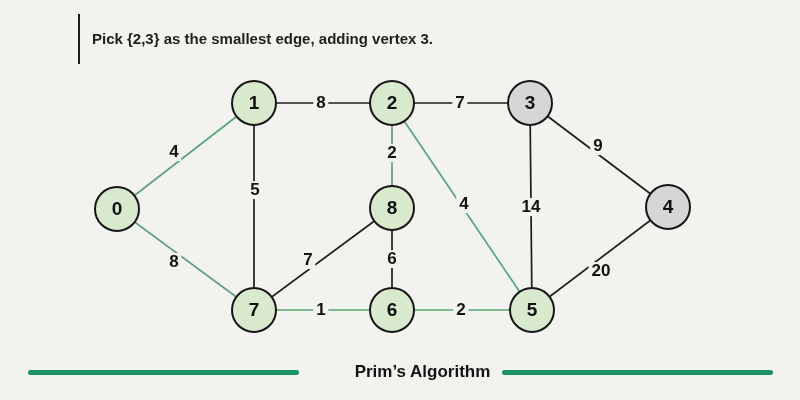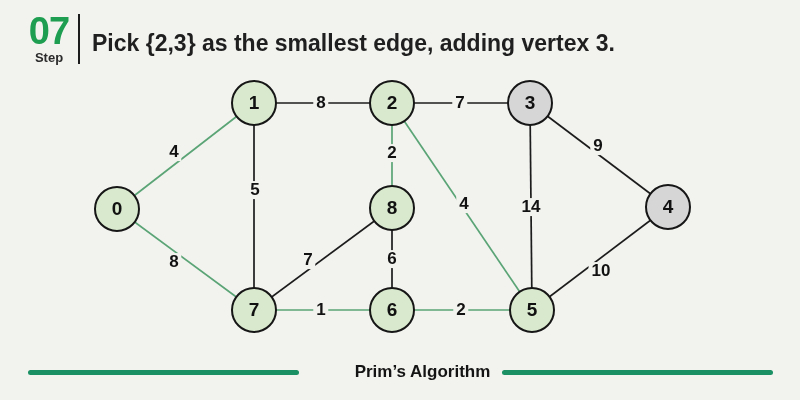--- a/index.html
+++ b/index.html
@@ -34,21 +34,21 @@
   }
   .step-divider {
     position: absolute;
     left: 78px; top: 14px;
     width: 2px; height: 50px;
     background: #1c1c1c;
   }
   .step-title {
     position: absolute;
     left: 92px; top: 30px;
-    font-size: 23px;
+    font-size: 15px;
     font-weight: 600;
     color: #1f1f1f;
     white-space: nowrap;
   }
 
   
   .graph {
     position: absolute;
     inset: 0;
   }
@@ -102,24 +102,20 @@
     color: #141414;
     white-space: nowrap;
     padding-left: 44px;
   }
 </style>
 </head>
 <body>
 
 <div class="stage">
 
-  <div class="step-box">
-    <div class="step-number">07</div>
-    <div class="step-label">Step</div>
-  </div>
   <div class="step-divider"></div>
   <div class="step-title">Pick {2,3} as the smallest edge, adding vertex 3.</div>
 
   <div class="graph">
     <svg width="800" height="400" viewBox="0 0 800 400">
         <line x1="117" y1="209" x2="254" y2="103" stroke="#5aa475" stroke-width="1.7"></line>
         <line x1="117" y1="209" x2="254" y2="310" stroke="#5aa475" stroke-width="1.7"></line>
         <line x1="254" y1="103" x2="392" y2="103" stroke="#1c1c1c" stroke-width="1.7"></line>
         <line x1="254" y1="103" x2="254" y2="310" stroke="#1c1c1c" stroke-width="1.7"></line>
         <line x1="392" y1="103" x2="530" y2="103" stroke="#1c1c1c" stroke-width="1.7"></line>
@@ -136,21 +132,21 @@
 
   <span class="edge-weight" style="left: 174px; top: 152px;">4</span>
       <span class="edge-weight" style="left: 174px; top: 262px;">8</span>
       <span class="edge-weight" style="left: 321px; top: 103px;">8</span>
       <span class="edge-weight" style="left: 255px; top: 190px;">5</span>
       <span class="edge-weight" style="left: 460px; top: 103px;">7</span>
       <span class="edge-weight" style="left: 392px; top: 153px;">2</span>
       <span class="edge-weight" style="left: 464px; top: 204px;">4</span>
       <span class="edge-weight" style="left: 598px; top: 146px;">9</span>
       <span class="edge-weight" style="left: 531px; top: 207px;">14</span>
-      <span class="edge-weight" style="left: 601px; top: 271px;">10</span>
+      <span class="edge-weight" style="left: 601px; top: 271px;">20</span>
       <span class="edge-weight" style="left: 308px; top: 260px;">7</span>
       <span class="edge-weight" style="left: 321px; top: 310px;">1</span>
       <span class="edge-weight" style="left: 461px; top: 310px;">2</span>
       <span class="edge-weight" style="left: 392px; top: 259px;">6</span>
       <div class="node" style="left: 117px; top: 209px; background: rgb(216, 233, 205);">0</div>
       <div class="node" style="left: 254px; top: 103px; background: rgb(216, 233, 205);">1</div>
       <div class="node" style="left: 392px; top: 103px; background: rgb(216, 233, 205);">2</div>
       <div class="node" style="left: 530px; top: 103px; background: rgb(214, 214, 214);">3</div>
       <div class="node" style="left: 668px; top: 207px; background: rgb(214, 214, 214);">4</div>
       <div class="node" style="left: 532px; top: 310px; background: rgb(216, 233, 205);">5</div>

